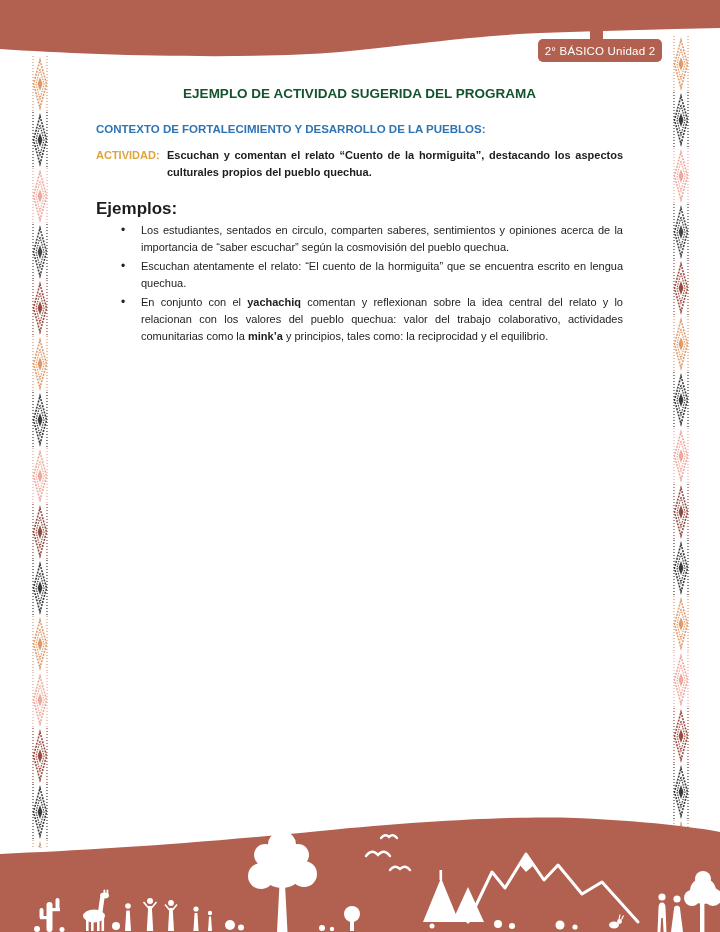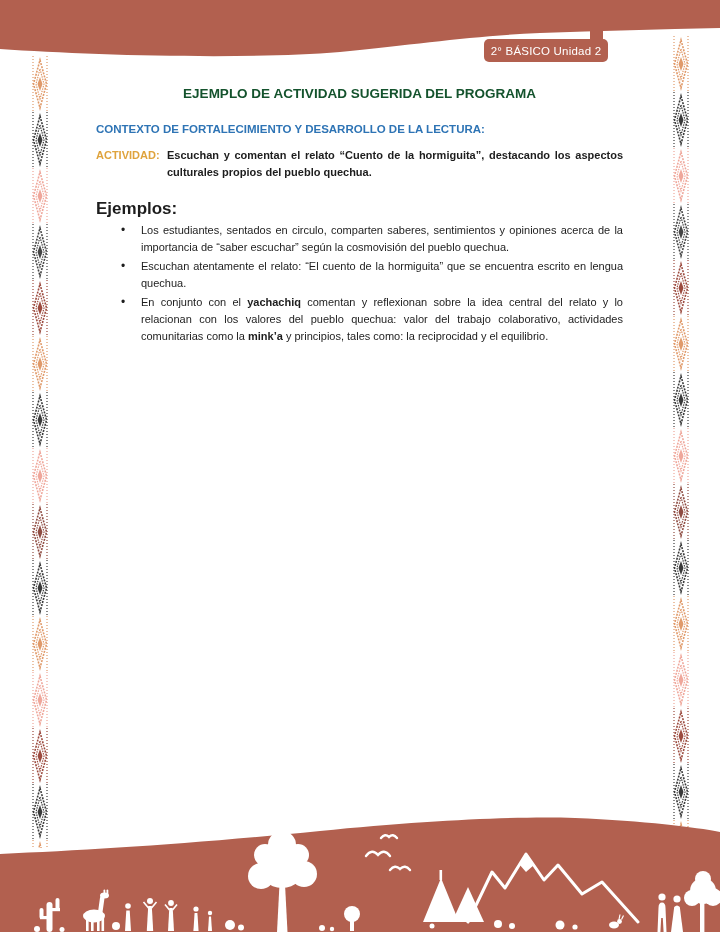--- a/index.html
+++ b/index.html
@@ -7,21 +7,21 @@
     width:720px;height:932px;position:relative;overflow:hidden;
     background:#ffffff;
     font-family:"Liberation Sans", sans-serif;
     color:#1d1d1d;
     --band:#B2604F; --ejebox:#43201F; --blue:#2E74B5; --gold:#DFA33C;
   }
   .abs{position:absolute;}
   
   #topband{left:0;top:0;width:720px;height:70px;z-index:2;}
   #unit-tab{
-    left:484px;top:39px;width:124px;height:23px;z-index:3;
+    left:538px;top:39px;width:124px;height:23px;z-index:3;
     background:var(--band);border-radius:5px;
     display:flex;align-items:center;justify-content:center;
     color:#fff;font-size:11.5px;letter-spacing:.2px;
   }
   #tab-stem{left:590px;top:28px;width:13px;height:13px;background:var(--band);z-index:2;}
   
   .side-border{z-index:1;}
   #borderL{left:31px;top:56px;}
   #borderR{left:672px;top:36px;}
   
@@ -105,21 +105,21 @@
       <use href="#motif" xlink:href="#motif" y="616" color="#EFA79B"></use>
       <use href="#motif" xlink:href="#motif" y="672" color="#9C4B3F"></use>
       <use href="#motif" xlink:href="#motif" y="728" color="#3A3A3A"></use>
       <use href="#motif" xlink:href="#motif" y="784" color="#E09A6A"></use>
     </svg>
 
   <div id="content" class="abs">
     <h1>EJEMPLO DE ACTIVIDAD SUGERIDA DEL PROGRAMA</h1>
 
 
-    <h2 id="contexto">CONTEXTO DE FORTALECIMIENTO Y DESARROLLO DE LA LECTURA:</h2>
+    <h2 id="contexto">CONTEXTO DE FORTALECIMIENTO Y DESARROLLO DE LA PUEBLOS:</h2>
 
     <div id="actividad">
       <span class="act-label">ACTIVIDAD:</span>
       <p class="act-text">Escuchan y comentan el relato “Cuento de la hormiguita”, destacando los aspectos culturales propios del pueblo quechua.</p>
     </div>
 
     <p id="ejemplos-heading">Ejemplos:</p>
     <ul id="bullets">
         <li><span>Los estudiantes, sentados en circulo, comparten saberes, sentimientos y opiniones acerca de la importancia de “saber escuchar” según la cosmovisión del pueblo quechua.</span></li>
         <li><span>Escuchan atentamente el relato: “El cuento de la hormiguita” que se encuentra escrito en lengua quechua.</span></li>

